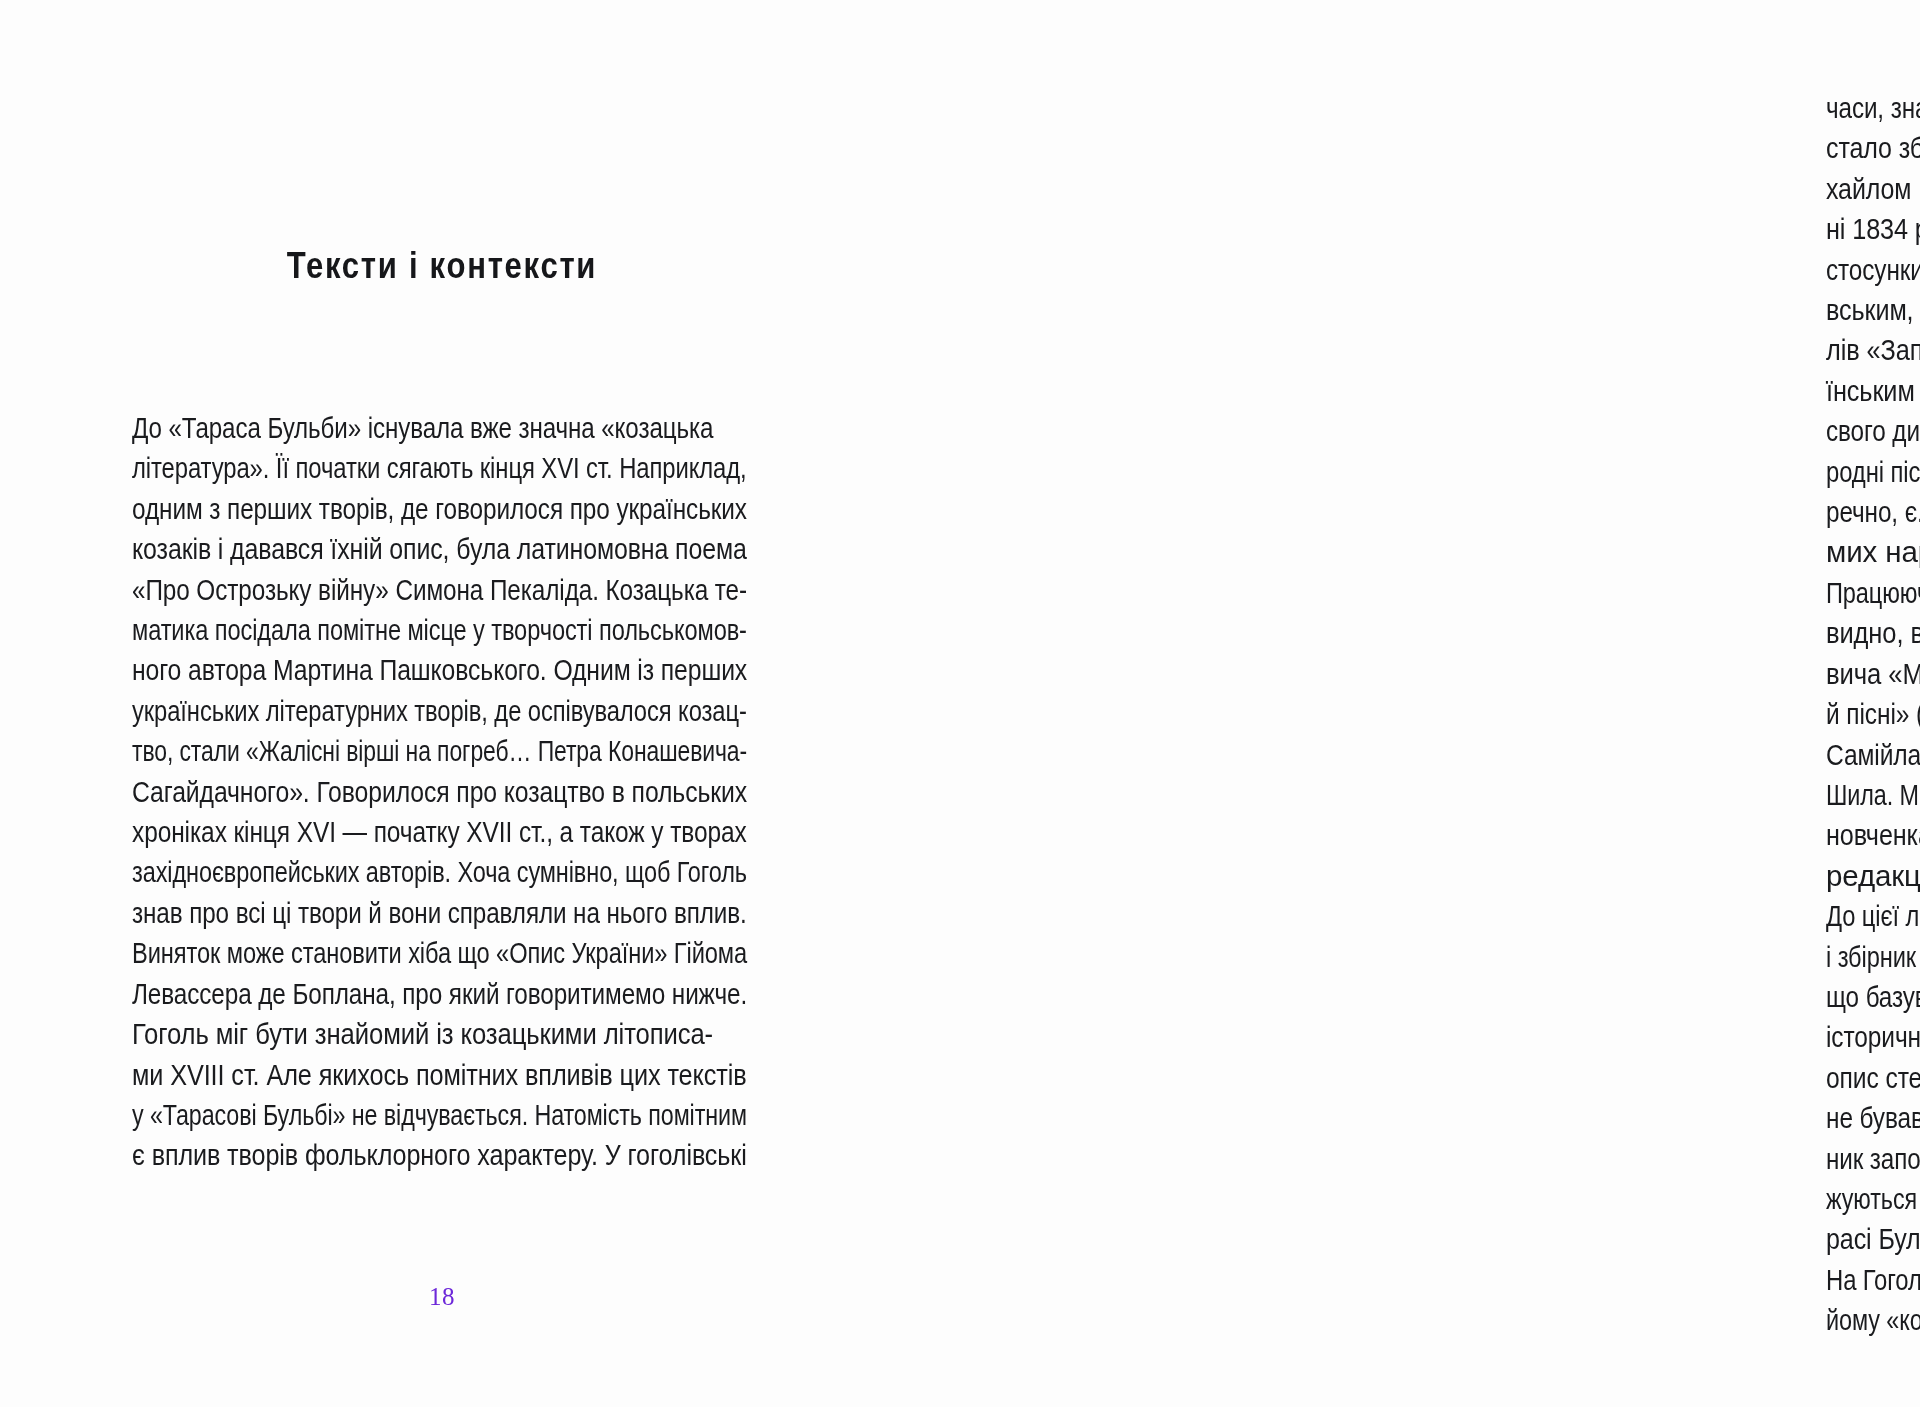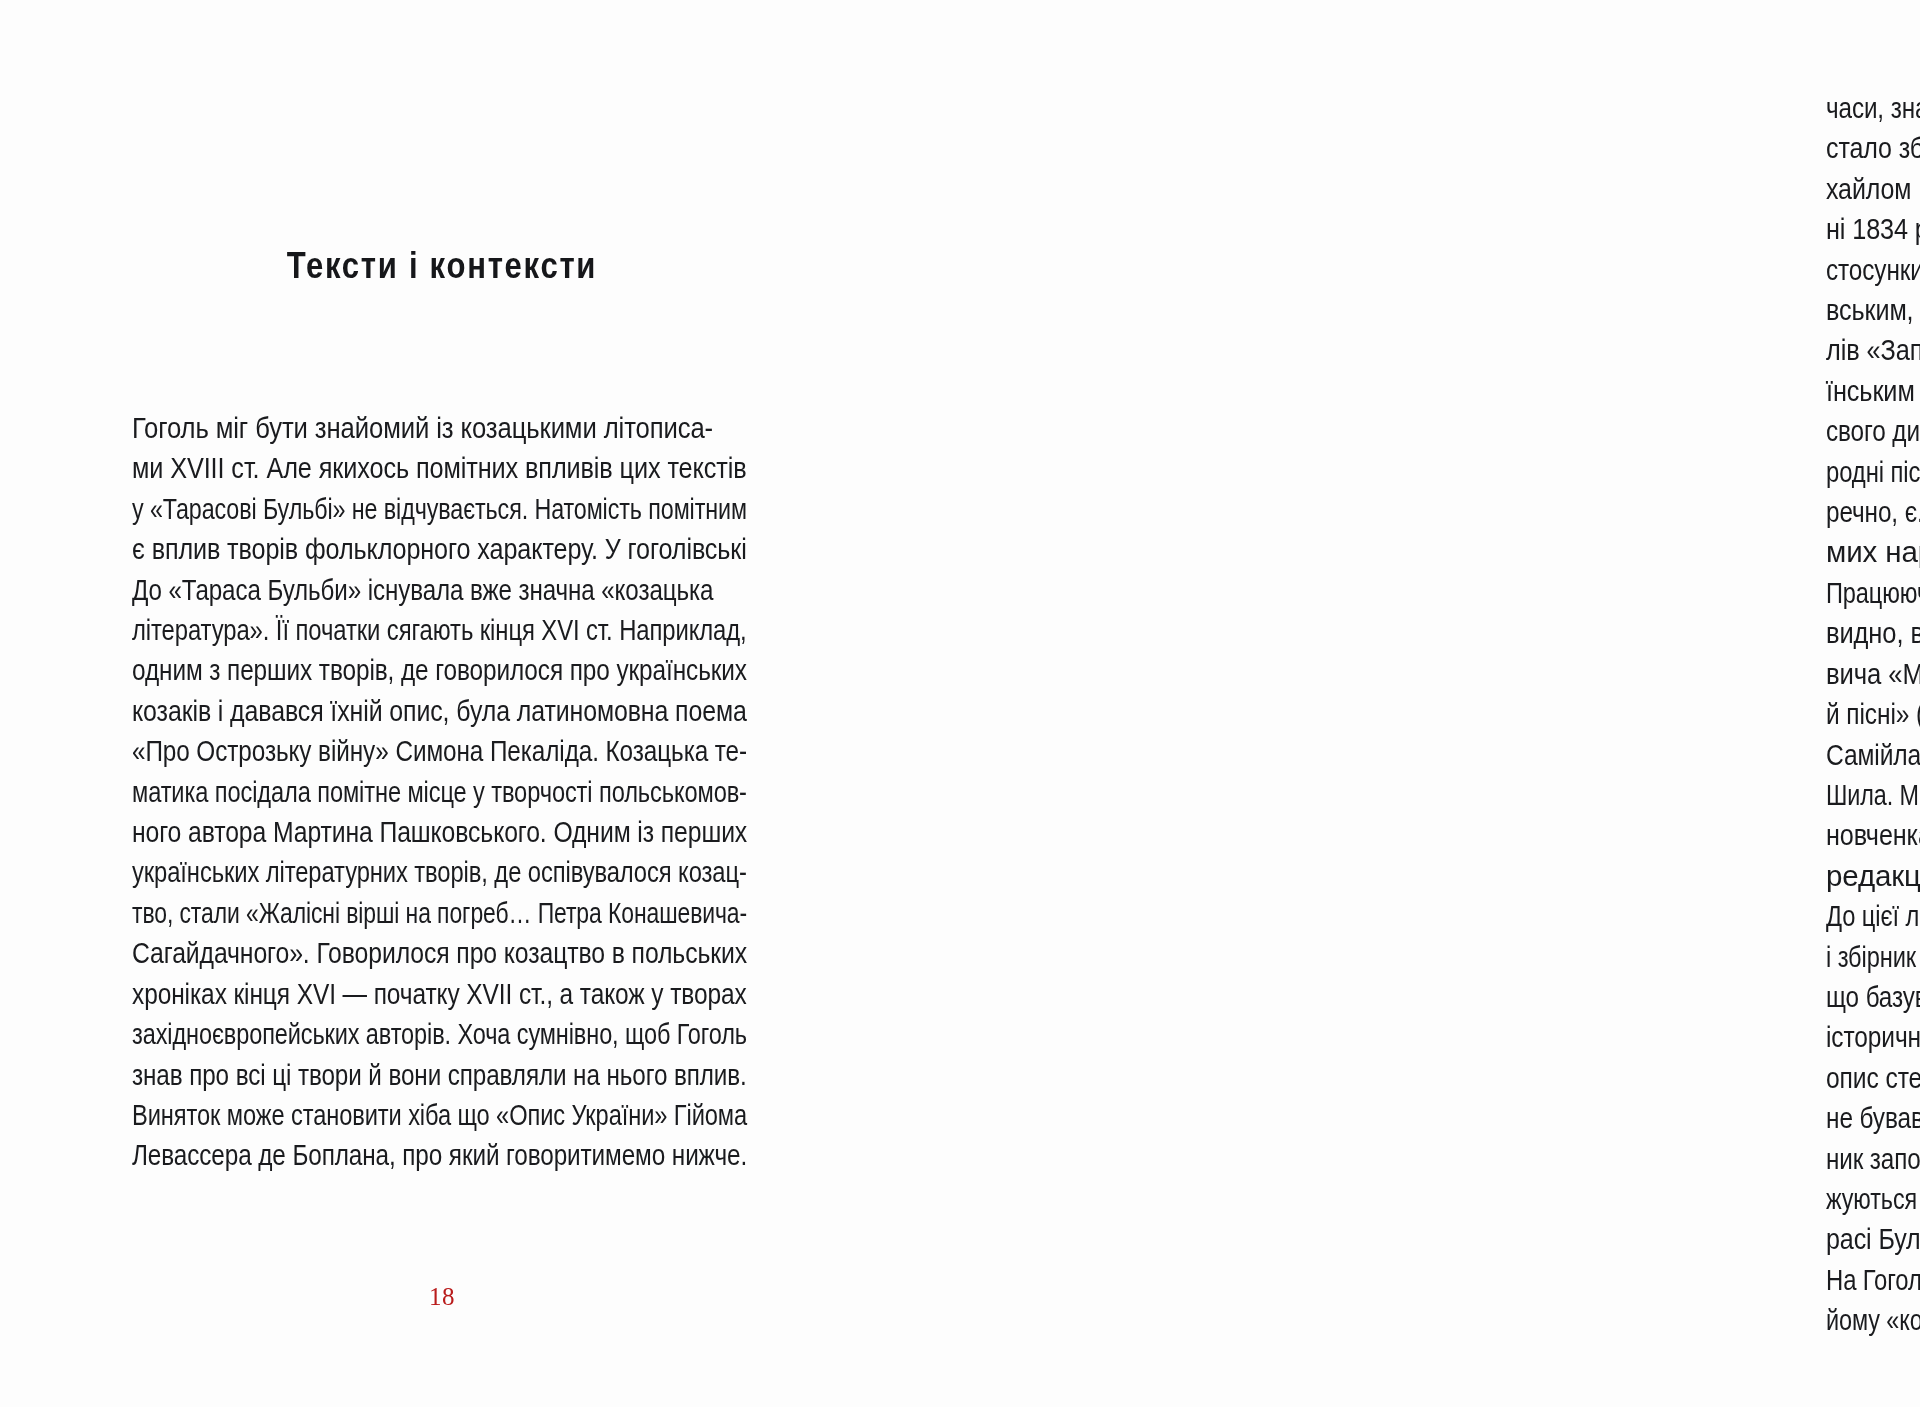--- a/index.html
+++ b/index.html
@@ -87,21 +87,21 @@
   .line .ind { display: inline-block; width: 34px; }
 
   .folio {
     position: absolute;
     bottom: 96px;
     width: 620px;
     text-align: center;
     font-family: "Liberation Serif", "DejaVu Serif", serif;
     font-size: 25px;
     line-height: 28px;
-    color: #b91c1c;
+    color: #6d28d9;
     letter-spacing: 0.02em;
   }
   .page-left .folio  { left: 132px; }
   .page-right .folio { left: 866px; }
 
   .gutter {
     position: absolute;
     left: 959px;
     top: 0;
     width: 2px;
@@ -113,46 +113,46 @@
 <body>
 
 <div class="spread">
 
   <div class="page page-left">
     <div class="textblock">
       <h1 class="chapter-title">Тексти і контексти</h1>
       <div class="title-gap"></div>
 
       <div class="body">
-
-        <p class="para">
-          <span class="line just" style="transform: scaleX(0.870082);"><span class="ind"></span><span>Гоголь міг бути знайомий із козацькими літописа-</span></span>
-          <span class="line just" style="transform: scaleX(0.856372);"><span>ми XVIII ст. Але якихось помітних впливів цих текстів</span></span>
-          <span class="line just" style="transform: scaleX(0.78984);"><span>у «Тарасові Бульбі» не відчувається. Натомість помітним</span></span>
-          <span class="line just" style="transform: scaleX(0.85293);"><span>є вплив творів фольклорного характеру. У гоголівські</span></span>
-        </p>
 
         <p class="para">
           <span class="line just" style="transform: scaleX(0.819276);"><span class="ind"></span><span>До «Тараса Бульби» існувала вже значна «козацька</span></span>
           <span class="line just" style="transform: scaleX(0.808855);"><span>література». Її початки сягають кінця XVI ст. Наприклад,</span></span>
           <span class="line just" style="transform: scaleX(0.826512);"><span>одним з перших творів, де говорилося про українських</span></span>
           <span class="line just" style="transform: scaleX(0.844705);"><span>козаків і давався їхній опис, була латиномовна поема</span></span>
           <span class="line just" style="transform: scaleX(0.824674);"><span>«Про Острозьку війну» Симона Пекаліда. Козацька те-</span></span>
           <span class="line just" style="transform: scaleX(0.800307);"><span>матика посідала помітне місце у творчості польськомов-</span></span>
           <span class="line just" style="transform: scaleX(0.838918);"><span>ного автора Мартина Пашковського. Одним із перших</span></span>
           <span class="line just" style="transform: scaleX(0.805767);"><span>українських літературних творів, де оспівувалося козац-</span></span>
           <span class="line just" style="transform: scaleX(0.777673);"><span>тво, стали «Жалісні вірші на погреб… Петра Конашевича-</span></span>
           <span class="line just" style="transform: scaleX(0.839735);"><span>Сагайдачного». Говорилося про козацтво в польських</span></span>
           <span class="line just" style="transform: scaleX(0.830143);"><span>хроніках кінця XVI — початку XVII ст., а також у творах</span></span>
           <span class="line just" style="transform: scaleX(0.796435);"><span>західноєвропейських авторів. Хоча сумнівно, щоб Гоголь</span></span>
           <span class="line just" style="transform: scaleX(0.82252);"><span>знав про всі ці твори й вони справляли на нього вплив.</span></span>
           <span class="line just" style="transform: scaleX(0.801649);"><span>Виняток може становити хіба що «Опис України» Гійома</span></span>
           <span class="line" style="display: block; transform: scaleX(0.823835);"><span>Левассера де Боплана, про який говоритимемо нижче.</span></span>
         </p>
 
+        <p class="para">
+          <span class="line just" style="transform: scaleX(0.870082);"><span class="ind"></span><span>Гоголь міг бути знайомий із козацькими літописа-</span></span>
+          <span class="line just" style="transform: scaleX(0.856372);"><span>ми XVIII ст. Але якихось помітних впливів цих текстів</span></span>
+          <span class="line just" style="transform: scaleX(0.78984);"><span>у «Тарасові Бульбі» не відчувається. Натомість помітним</span></span>
+          <span class="line just" style="transform: scaleX(0.85293);"><span>є вплив творів фольклорного характеру. У гоголівські</span></span>
+        </p>
+
       </div>
     </div>
 
     <div class="folio">18</div>
   </div>
 
   <div class="gutter"></div>
 
   <div class="page page-right">
     <div class="textblock">

